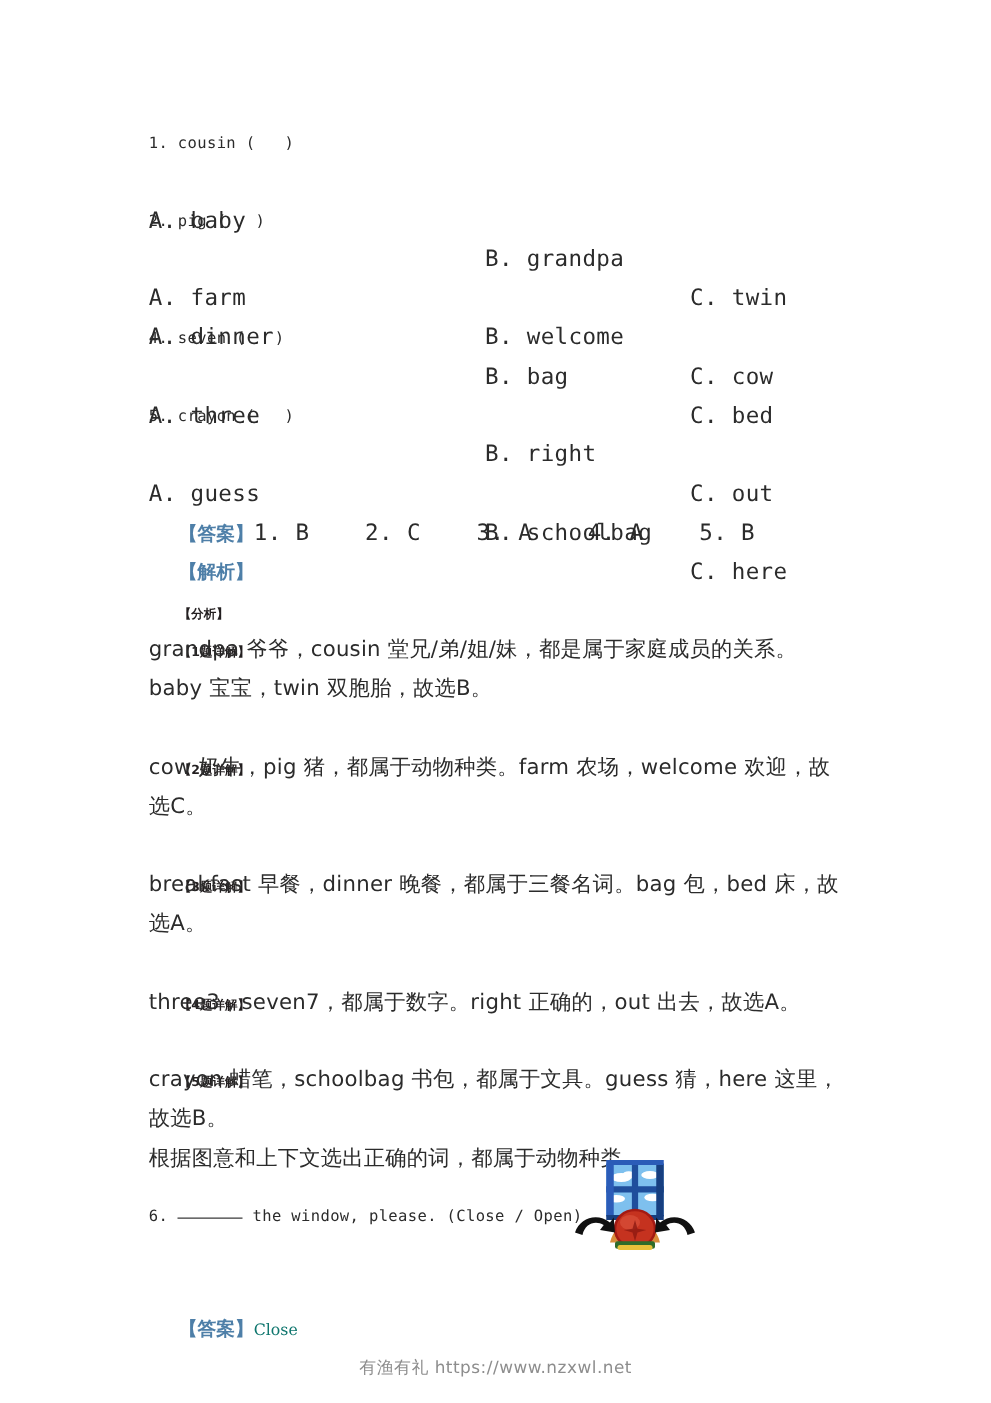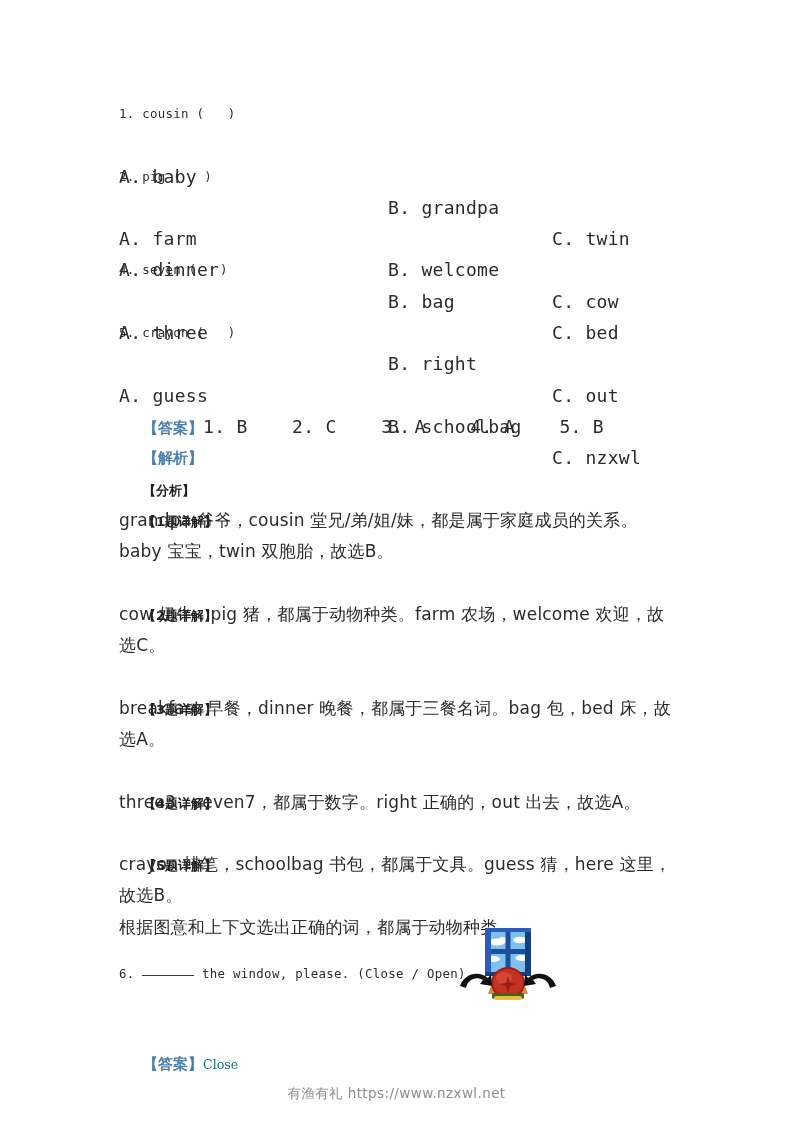--- a/index.html
+++ b/index.html
@@ -63,21 +63,21 @@
   }
   .tag-blue {
     color: #4e7fa8;
     font-family: "DejaVu Sans", "Liberation Sans", sans-serif;
     font-size: 15px;
     font-weight: bold;
   }
   .tag-black {
     color: #231f20;
     font-family: "DejaVu Sans", "Liberation Sans", sans-serif;
-    font-size: 13px;
+    font-size: 10px;
     font-weight: bold;
   }
   .ans-run {
     font-family: "DejaVu Sans Mono", "Liberation Mono", monospace;
     font-size: 18px;
     color: #2b2b2b;
     letter-spacing: 0.3px;
   }
   .ans-plain {
     font-family: "DejaVu Serif", serif;
@@ -171,21 +171,21 @@
     <div class="mc-options">
       <span class="opt-a">A. three</span>
       <span class="opt-b">B. right</span>
       <span class="opt-c">C. out</span>
     </div>
 
     <div class="mc-line">5. crayon (   )</div>
     <div class="mc-options">
       <span class="opt-a">A. guess</span>
       <span class="opt-b">B. schoolbag</span>
-      <span class="opt-c">C. nzxwl</span>
+      <span class="opt-c">C. here</span>
     </div>
 
     <div class="blk">
       <span class="tag-blue">【答案】</span><span class="ans-run">1. B    2. C    3. A    4. A    5. B</span>
     </div>
 
     <div class="blk">
       <span class="tag-blue">【解析】</span>
     </div>
 

